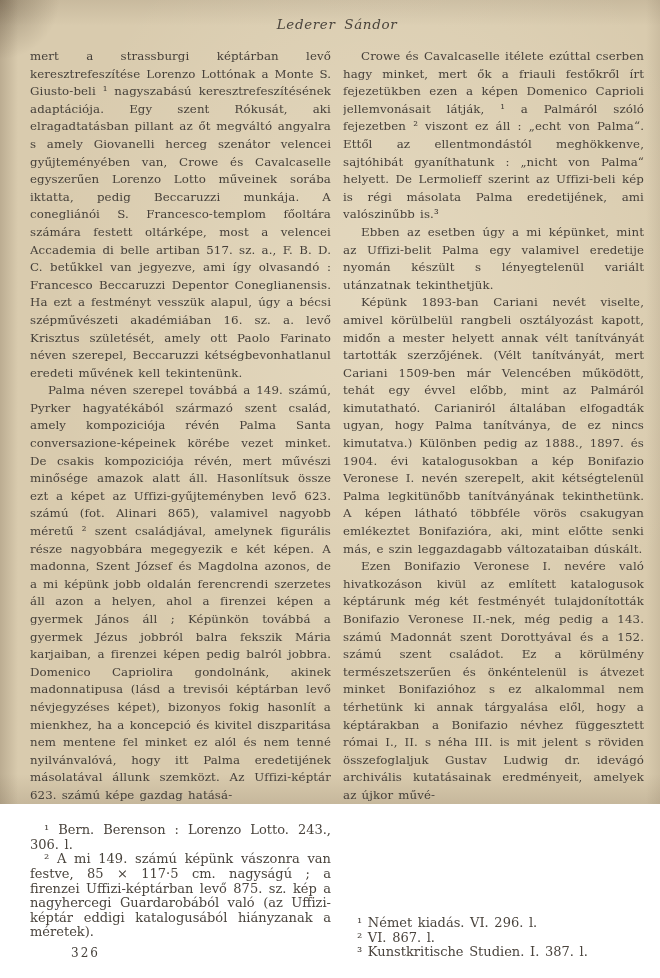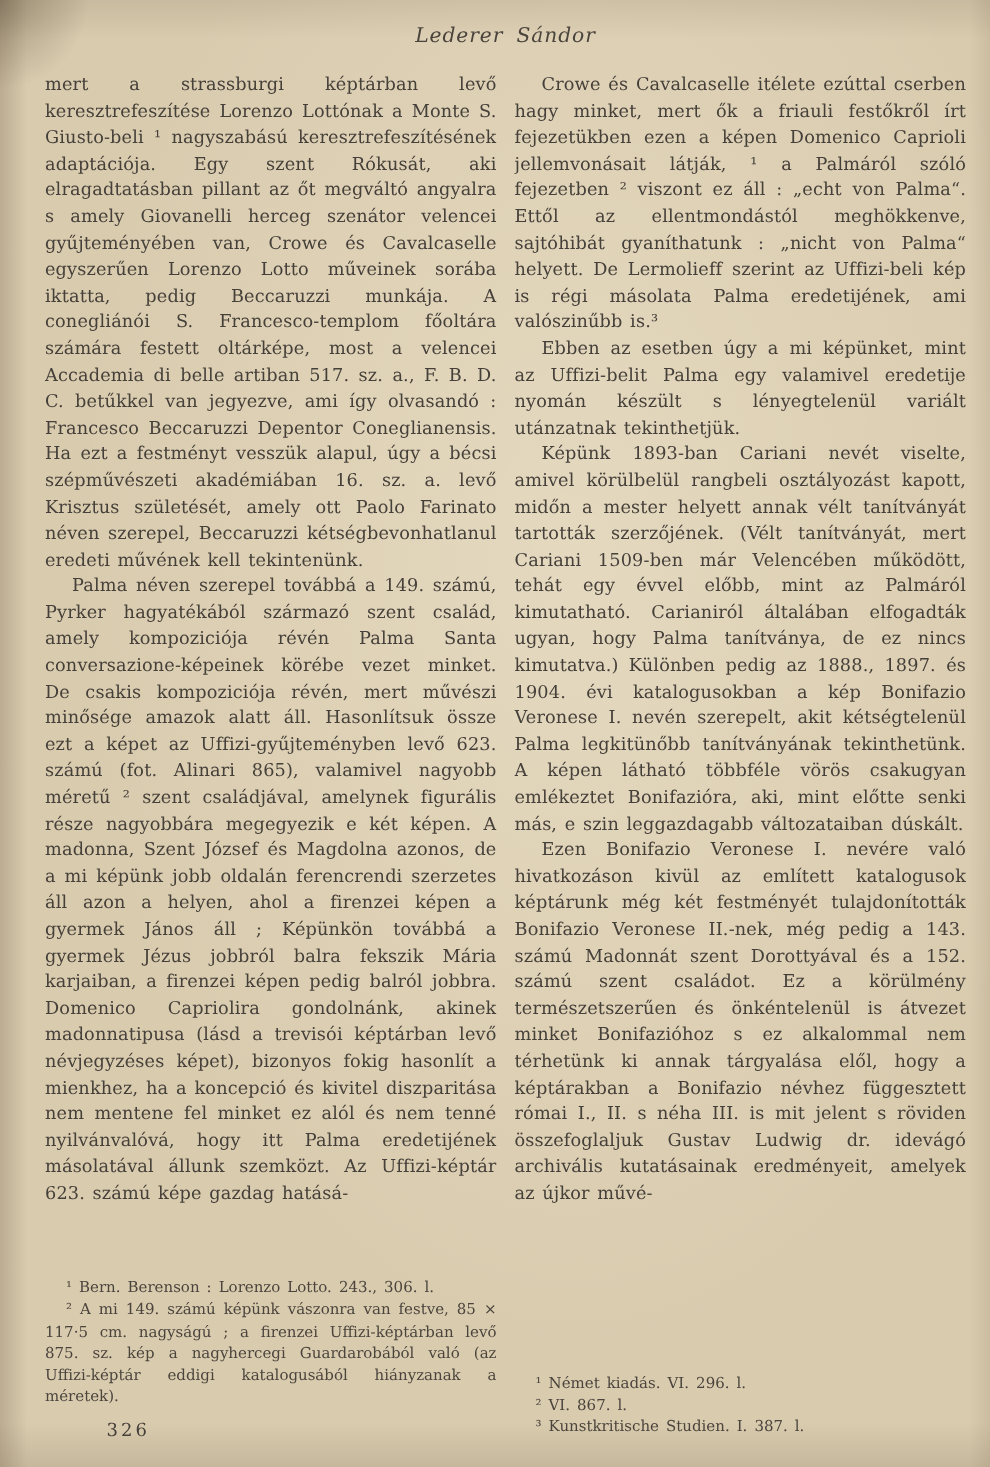--- a/index.html
+++ b/index.html
@@ -8,21 +8,21 @@
     width: 660px;
     height: 978px;
     overflow: hidden;
   }
   body {
     font-family: "DejaVu Serif", "Liberation Serif", serif;
   }
   .page {
     position: relative;
     width: 660px;
-    height: 978px;
+    height: 804px;
     box-sizing: border-box;
     padding: 12px 16px 30px 30px;
     color: #46403a;
     background:
       radial-gradient(ellipse at 58% 38%, rgba(255,249,232,0.30), rgba(255,249,232,0) 62%),
       linear-gradient(90deg, rgba(82,64,44,0.22), rgba(82,64,44,0) 18px),
       linear-gradient(270deg, rgba(82,64,44,0.10), rgba(82,64,44,0) 14px),
       linear-gradient(180deg, rgba(82,64,44,0.12), rgba(82,64,44,0) 26px),
       linear-gradient(0deg, rgba(82,64,44,0.14), rgba(82,64,44,0) 30px),
       #d9cbae;
@@ -67,21 +67,21 @@
   }
   .body-text p.no-indent {
     text-indent: 0;
   }
   .footnotes {
     margin-top: auto;
     padding-top: 8px;
   }
   .footnotes p {
     margin: 0;
-    font-size: 10px;
+    font-size: 13px;
     line-height: 14.6px;
     text-align: justify;
     text-indent: 14px;
     word-spacing: 1.5px;
     color: #4a443d;
   }
   .page-number {
     font-size: 12px;
     margin: 6px 0 0 41px;
     letter-spacing: 2px;

